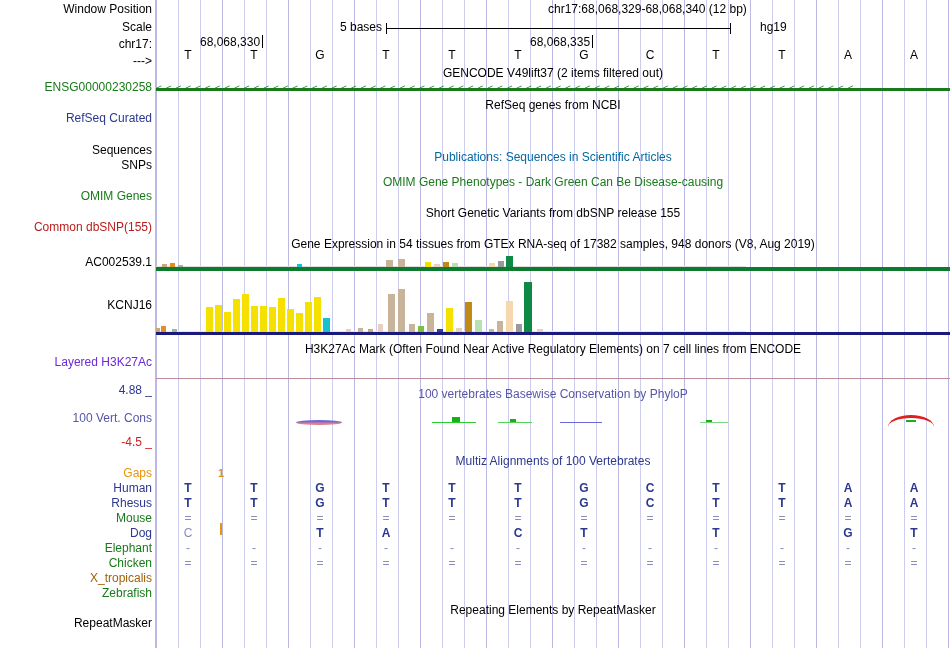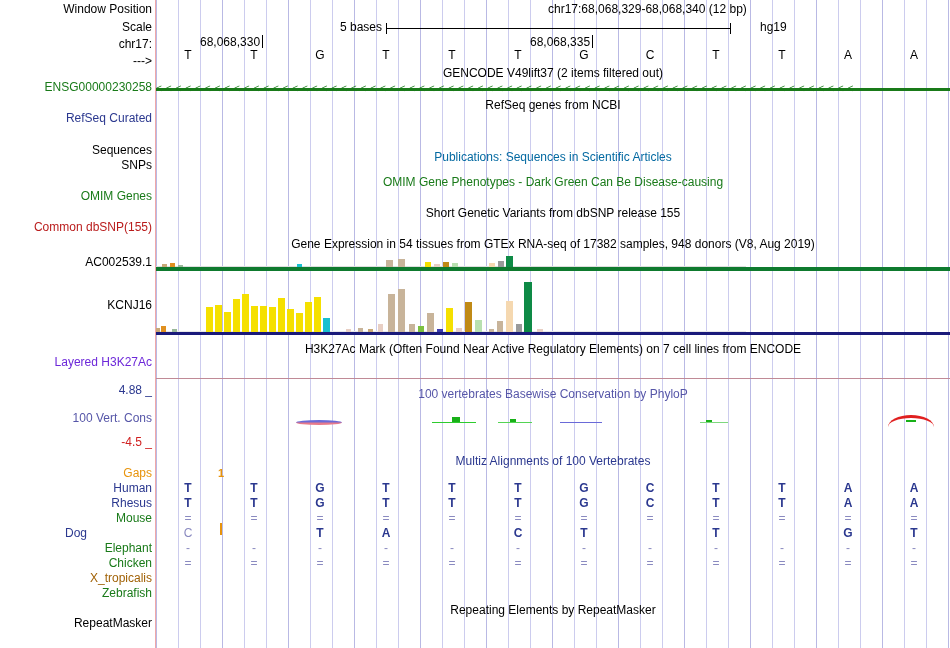--- a/index.html
+++ b/index.html
@@ -156,21 +156,21 @@
       <div class="lab" style="top: 298px; color: rgb(0, 0, 0);">KCNJ16</div>
       <div class="lab" style="top: 355px; color: #6d28d9;">Layered H3K27Ac</div>
       <div class="lab" style="top: 383px; color: rgb(43, 56, 143);">4.88 _</div>
       <div class="lab" style="top: 411px; color: rgb(86, 86, 168);">100 Vert. Cons</div>
       <div class="lab" style="top: 435px; color: rgb(208, 32, 32);">-4.5 _</div>
       <div class="lab" style="top: 466px; color: rgb(232, 148, 12);">Gaps</div>
       <div class="lab" style="top: 616px; color: rgb(0, 0, 0);">RepeatMasker</div>
       <div class="lab" style="top: 481px; color: rgb(43, 56, 143);">Human</div>
       <div class="lab" style="top: 496px; color: rgb(43, 56, 143);">Rhesus</div>
       <div class="lab" style="top: 511px; color: rgb(25, 122, 25);">Mouse</div>
-      <div class="lab" style="top: 526px; color: rgb(43, 56, 143); text-align: center;">Dog</div>
+      <div class="lab" style="top: 526px; color: rgb(43, 56, 143);">Dog</div>
       <div class="lab" style="top: 541px; color: rgb(25, 122, 25);">Elephant</div>
       <div class="lab" style="top: 556px; color: rgb(25, 122, 25);">Chicken</div>
       <div class="lab" style="top: 571px; color: #a16207;">X_tropicalis</div>
       <div class="lab" style="top: 586px; color: rgb(25, 122, 25);">Zebrafish</div>
     </div>
 
   <div id="captions">
       <div class="cap" style="top: 66px; color: rgb(0, 0, 0);">GENCODE V49lift37 (2 items filtered out)</div>
       <div class="cap" style="top: 98px; color: rgb(0, 0, 0);">RefSeq genes from NCBI</div>
       <div class="cap" style="top: 129px; color: #0369a1; margin-top: 21px;">Publications: Sequences in Scientific Articles</div>

